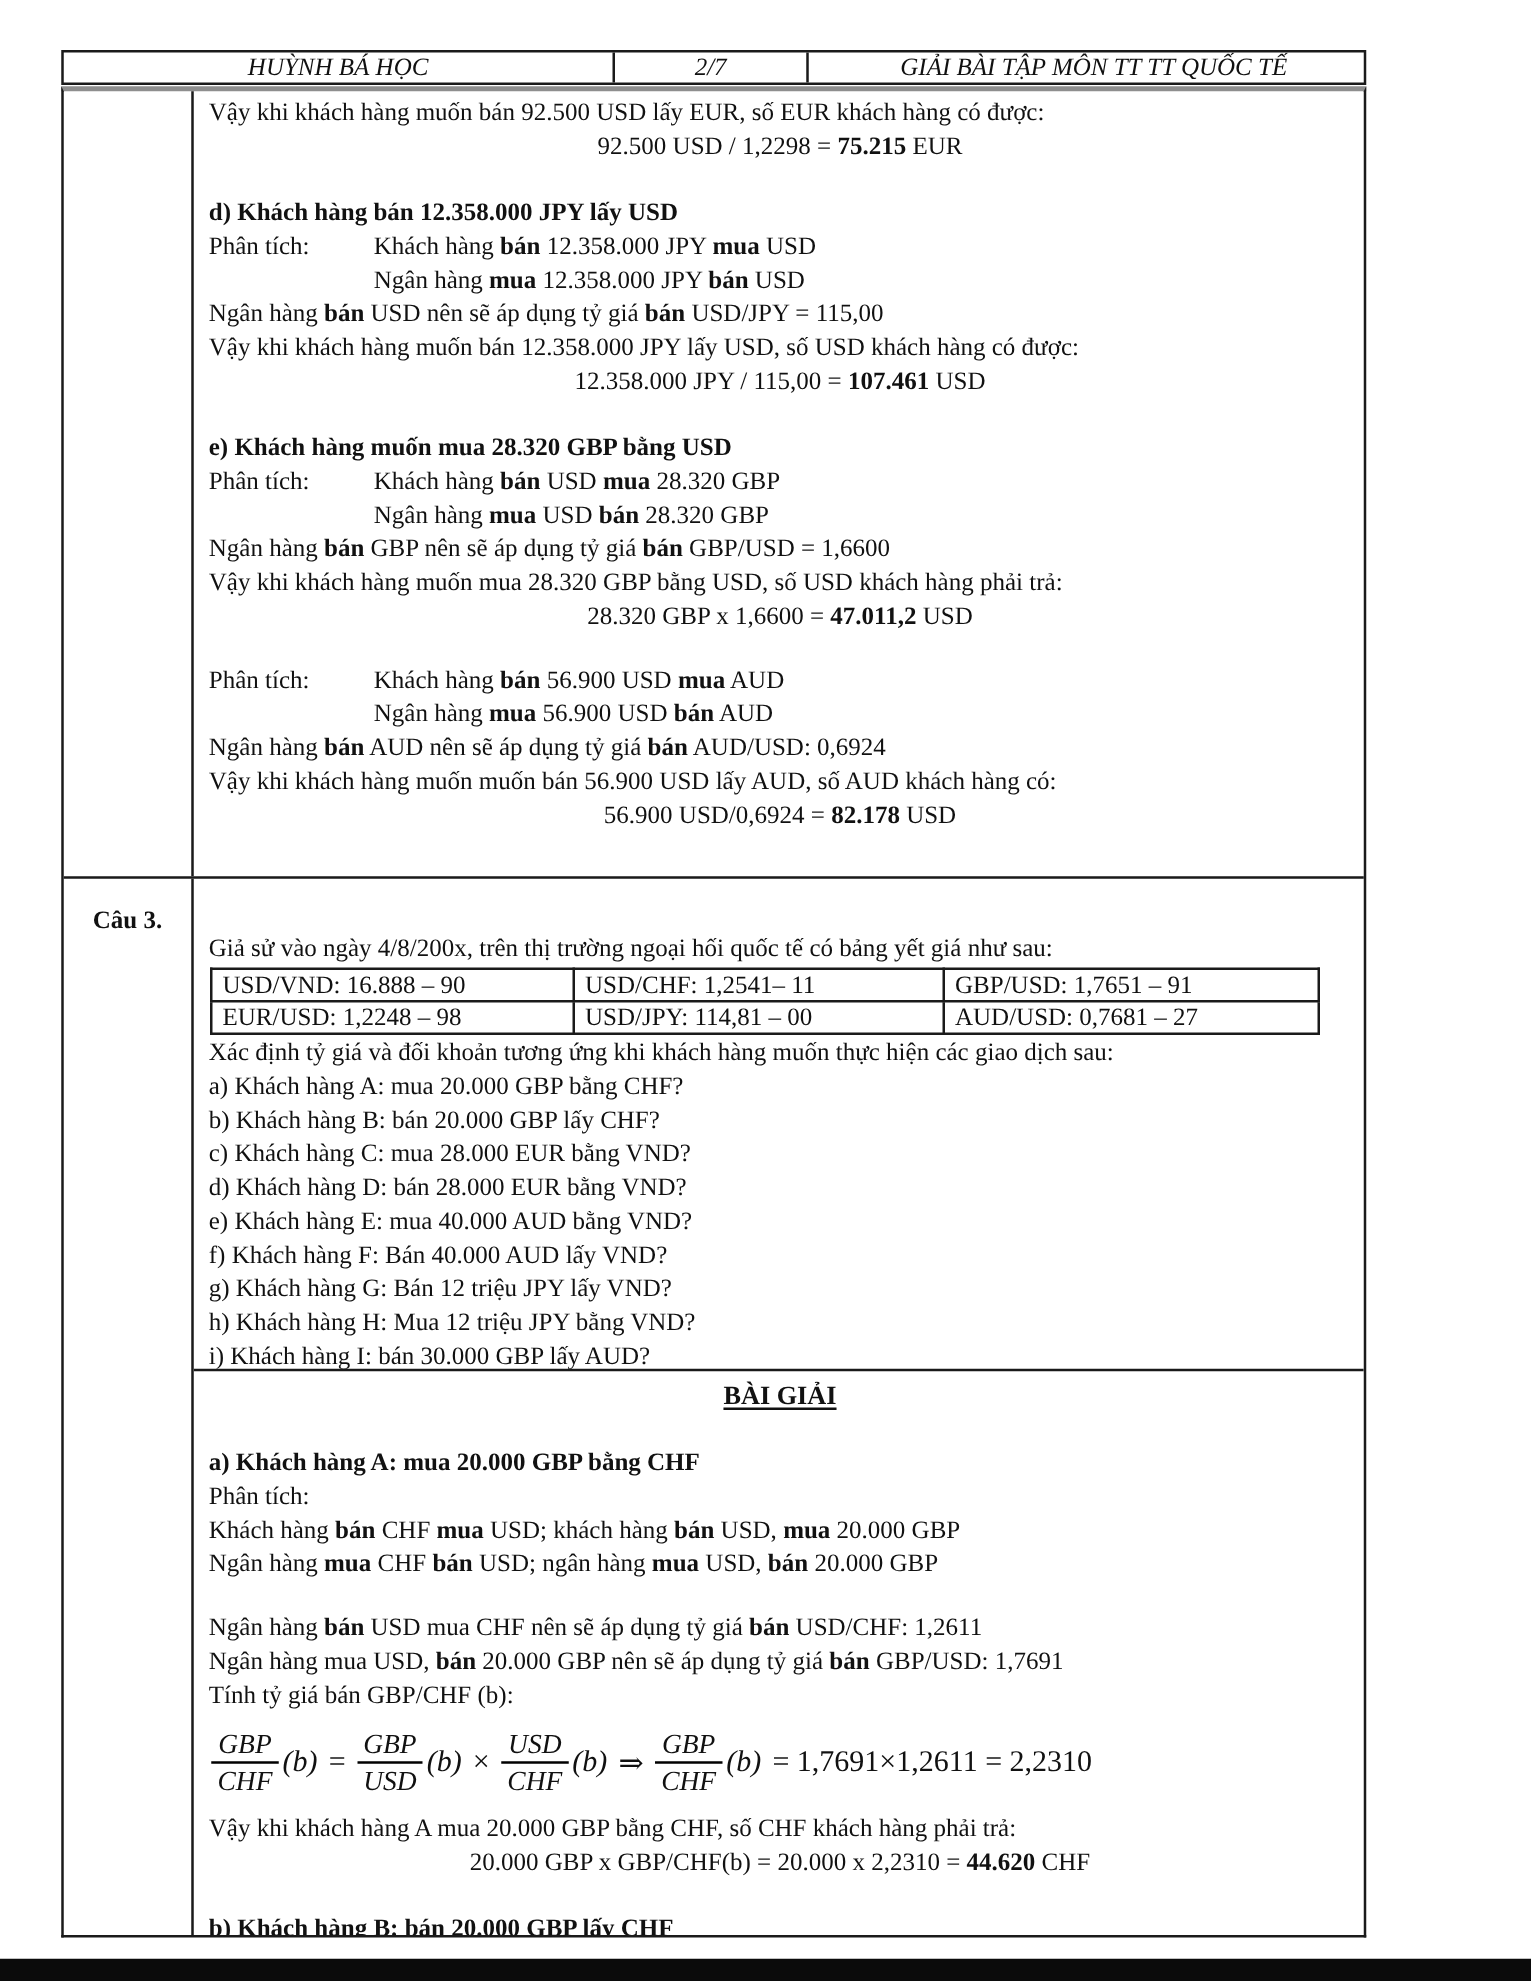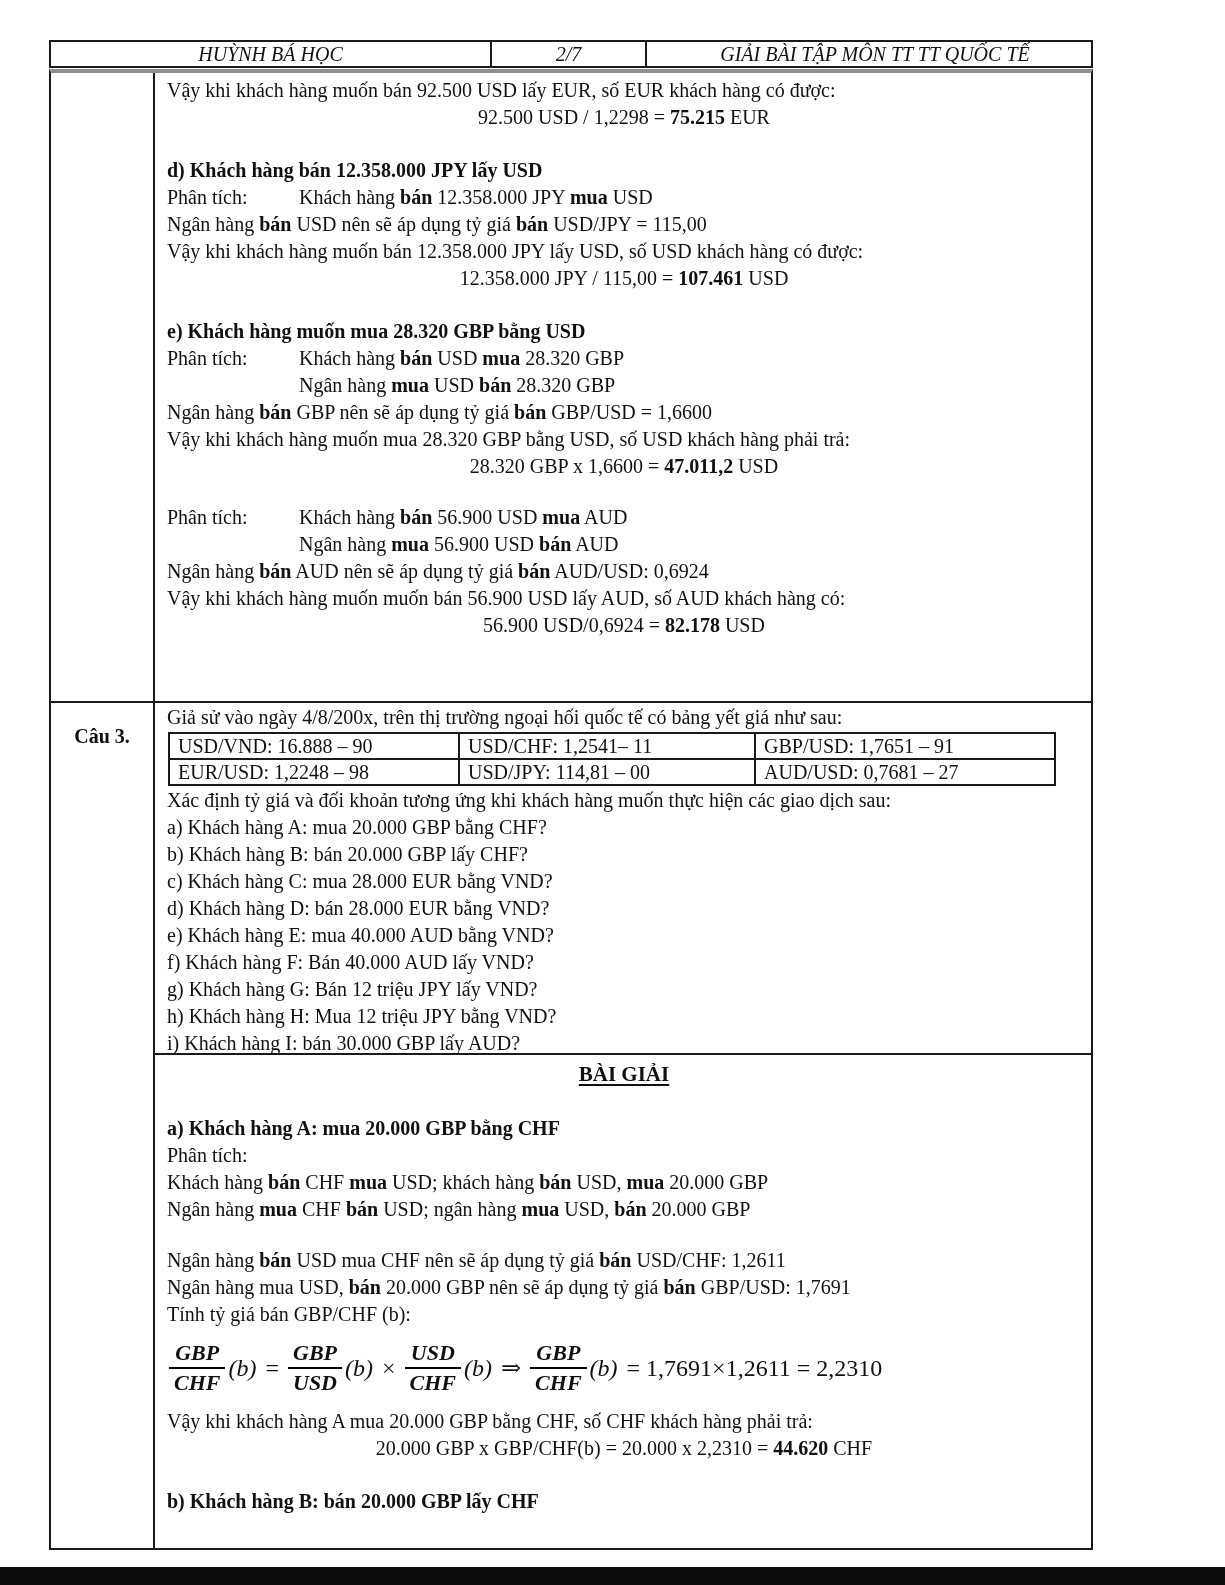--- a/index.html
+++ b/index.html
@@ -31,21 +31,21 @@
   }
   .trow{display:flex;box-sizing:border-box;min-height:0;}
   .trow1{height:630px;border-bottom:2px solid #1a1a1a;}
   .trow2{flex:1;}
   .lcell{
     width:104px;flex:0 0 104px;border-right:2px solid #1a1a1a;box-sizing:border-box;
     font-weight:bold;font-size:20px;text-align:center;padding-top:22px;overflow:hidden;
   }
   .ccell{flex:1;display:flex;flex-direction:column;min-width:0;overflow:hidden;}
   .block{padding:4px 10px 0 12px;box-sizing:border-box;font-size:20px;overflow:hidden;}
-  .block-a{height:352px;border-bottom:2px solid #1a1a1a;padding-top:1px;}
+  .block-a{height:352px;border-bottom:2px solid #1a1a1a;padding-top:1px;margin-top:42px;}
   .block-b{flex:1;}
 
   
   .line{line-height:27px;min-height:27px;white-space:nowrap;}
   .blank{min-height:24px;}
   .h{font-weight:bold;padding-top:2px;}
   .center{text-align:center;}
   .pt{display:flex;}
   .pt .lab{flex:0 0 132px;}
   .ind{padding-left:132px;}
@@ -60,21 +60,21 @@
     font-size:20px;white-space:nowrap;box-sizing:content-box;
   }
   .rates td:nth-child(1){width:272px;}
   .rates td:nth-child(2){width:278px;}
   .rates td:nth-child(3){width:282px;}
 
   
   .formula{display:flex;align-items:center;height:80px;font-size:24px;white-space:nowrap;}
   .frac{
     display:inline-flex;flex-direction:column;align-items:center;
-    font-style:italic;font-size:22px;line-height:1.2;margin:0 2px;font-weight:bold;
+    font-style:italic;font-size:22px;line-height:1.2;margin:0 2px;
   }
   .frac .num{padding:0 5px 1px;}
   .frac .den{border-top:2px solid #000;padding:1px 5px 0;}
   .f-it{font-style:italic;margin:0 2px 0 1px;}
   .f-op{margin:0 7px;}
 
   
   .pagebreak{position:absolute;left:0;top:1567px;width:1225px;height:18px;background:#0b0b0b;}
 </style>
 </head>
@@ -94,20 +94,21 @@
       <div class="ccell">
           <div class="block">
             <div class="line"><span>Vậy khi khách hàng muốn bán 92.500 USD lấy EUR, số EUR khách hàng có được:</span></div>
             <div class="line center"><span>92.500 USD / 1,2298 = </span><span class="b">75.215</span><span> EUR</span></div>
             <div class="line blank"></div>
             <div class="line h"><span>d) Khách hàng bán 12.358.000 JPY lấy USD</span></div>
             <div class="line pt">
               <span class="lab">Phân tích:</span>
               <span><span>Khách hàng </span><span class="b">bán</span><span> 12.358.000 JPY </span><span class="b">mua</span><span> USD</span></span>
             </div>
+            <div class="line ind"><span>Ngân hàng </span><span class="b">mua</span><span> 12.358.000 JPY </span><span class="b">bán</span><span> USD</span></div>
             <div class="line"><span>Ngân hàng </span><span class="b">bán</span><span> USD nên sẽ áp dụng tỷ giá </span><span class="b">bán</span><span> USD/JPY = 115,00</span></div>
             <div class="line"><span>Vậy khi khách hàng muốn bán 12.358.000 JPY lấy USD, số USD khách hàng có được:</span></div>
             <div class="line center"><span>12.358.000 JPY / 115,00 = </span><span class="b">107.461</span><span> USD</span></div>
             <div class="line blank"></div>
             <div class="line h"><span>e) Khách hàng muốn mua 28.320 GBP bằng USD</span></div>
             <div class="line pt">
               <span class="lab">Phân tích:</span>
               <span><span>Khách hàng </span><span class="b">bán</span><span> USD </span><span class="b">mua</span><span> 28.320 GBP</span></span>
             </div>
             <div class="line ind"><span>Ngân hàng </span><span class="b">mua</span><span> USD </span><span class="b">bán</span><span> 28.320 GBP</span></div>

